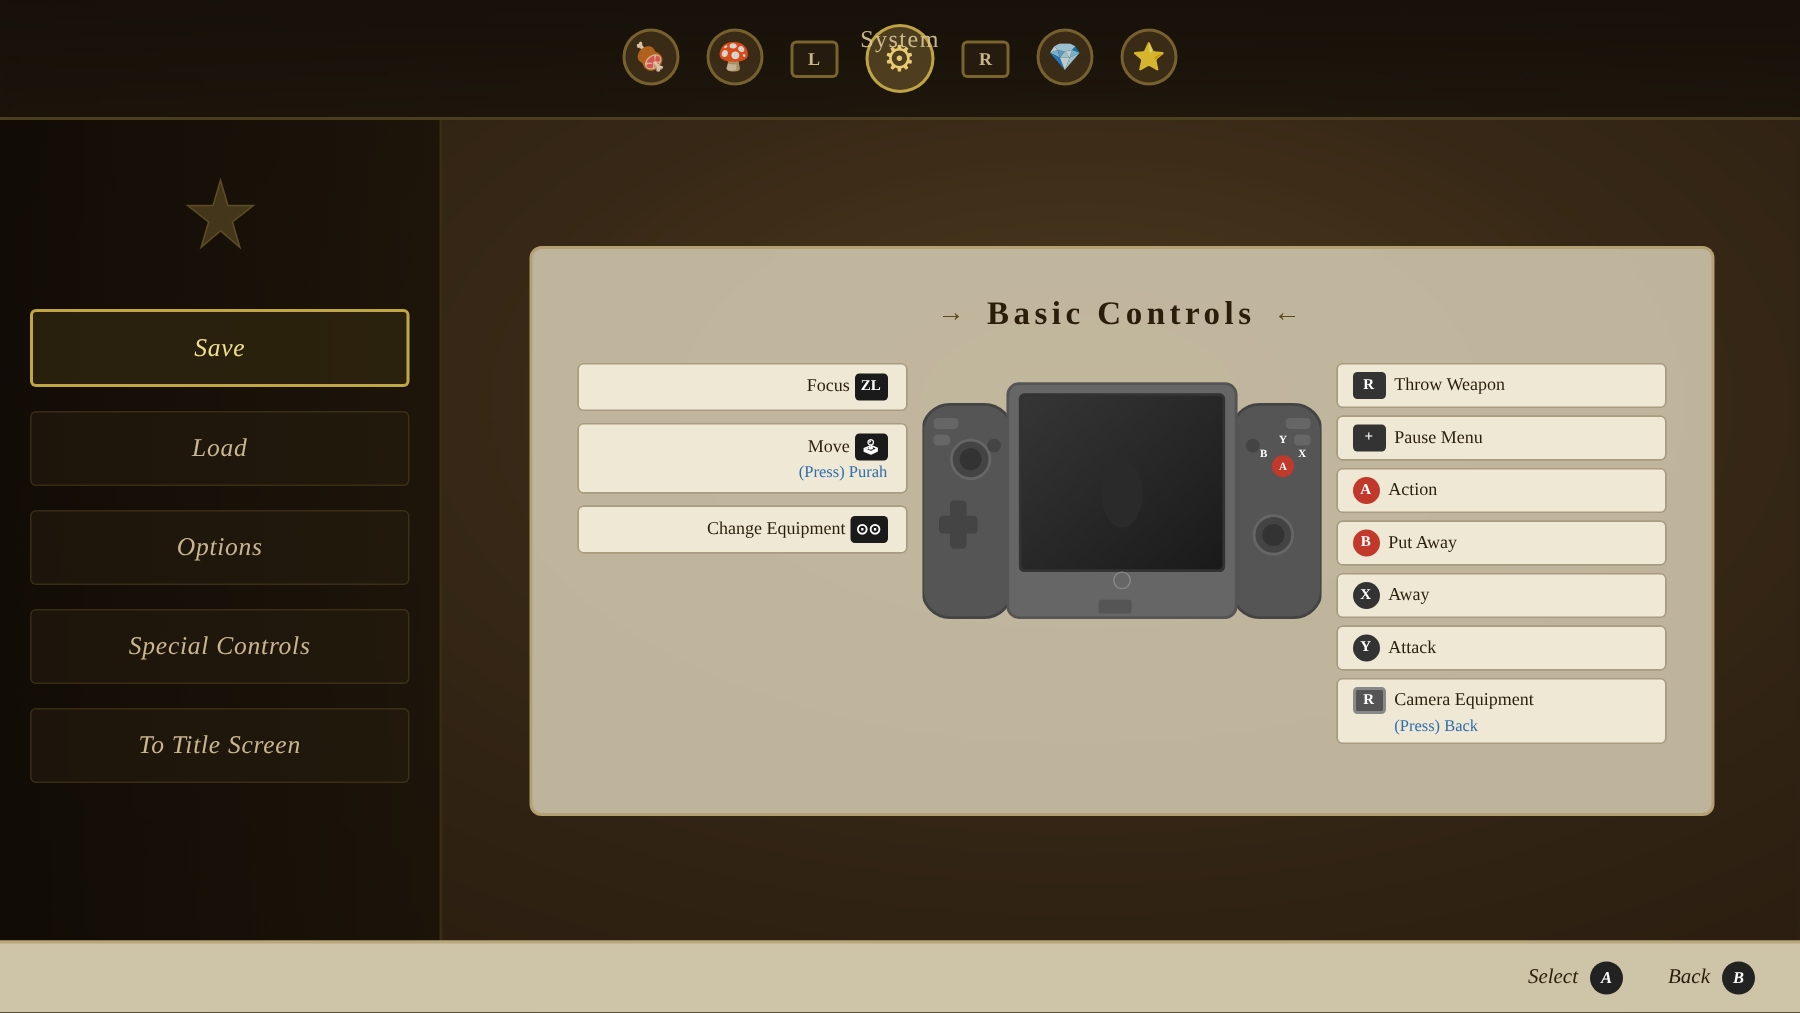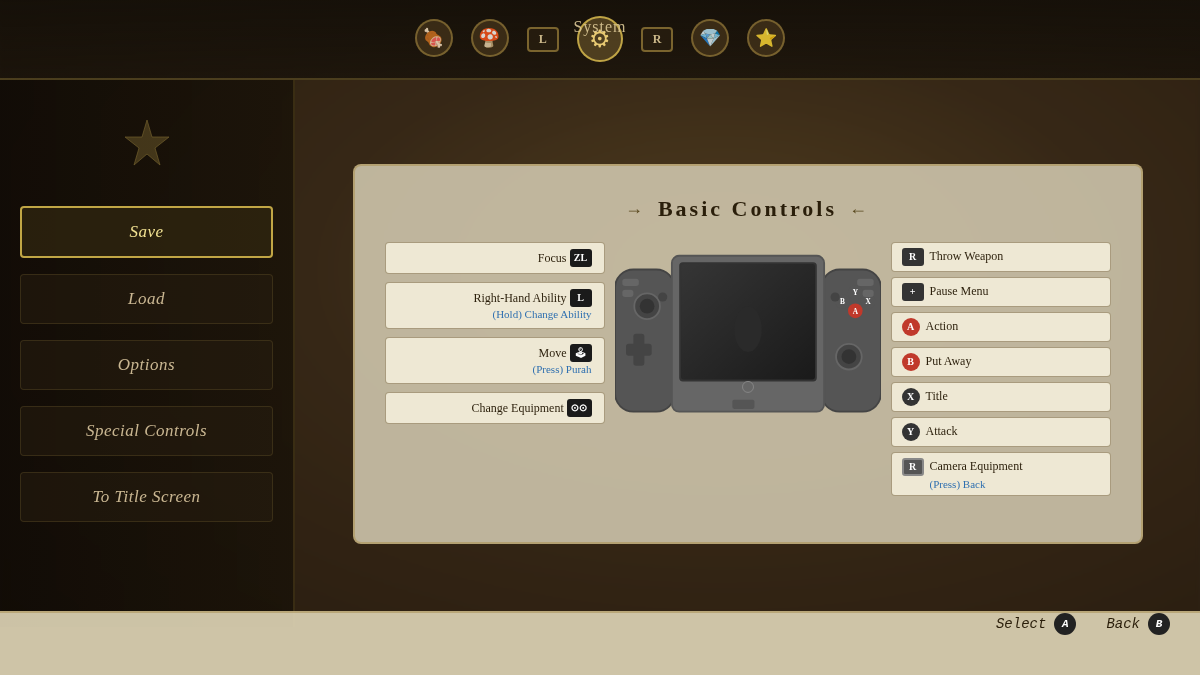--- a/index.html
+++ b/index.html
@@ -261,30 +261,29 @@
     .btn-badge.a { background: #c0392b; }
     .btn-badge.b { background: #c0392b; }
     .btn-badge.x { background: #333; }
     .btn-badge.y { background: #333; }
     .btn-badge.rs { background: #555; border: 2px solid #888; }
 
     
     .bottom-bar {
       position: absolute;
       bottom: 0; left: 0; right: 0;
-      height: 64px;
+      height: 48px;
       background: rgba(220,210,180,0.92);
       border-top: 2px solid rgba(180,160,110,0.8);
       display: flex;
-      align-items: flex-start;
+      align-items: center;
       justify-content: flex-end;
       padding: 0 30px;
       gap: 30px;
       z-index: 10;
-      font-family: Liberation Mono, monospace;
     }
     .bottom-action {
       display: flex;
       align-items: center;
       gap: 8px;
       font-size: 14px;
       color: #2a1e0a;
       font-style: italic;
     }
     .bottom-btn {
@@ -363,24 +362,20 @@
       <span class="title-arrow">→</span>
       <span>Basic Controls</span>
       <span class="title-arrow">←</span>
     </div>
 
     <div class="controls-layout">
 
       <div class="left-controls">
         <div class="ctrl-label">
           Focus <span class="btn-badge">ZL</span>
-        </div>
-        <div class="ctrl-label">
-          Right-Hand Ability <span class="btn-badge">L</span><br>
-          <span class="blue-text">(Hold) Change Ability</span>
         </div>
         <div class="ctrl-label">
           Move <span class="btn-badge">🕹</span><br>
           <span class="blue-text">(Press) Purah</span>
         </div>
         <div class="ctrl-label">
           Change Equipment <span class="btn-badge">⊙⊙</span>
         </div>
       </div>
 
@@ -453,21 +448,21 @@
         <div class="right-ctrl-item">
           <span class="btn-badge a circle">A</span>
           <span>Action</span>
         </div>
         <div class="right-ctrl-item">
           <span class="btn-badge b circle">B</span>
           <span>Put Away</span>
         </div>
         <div class="right-ctrl-item">
           <span class="btn-badge x circle">X</span>
-          <span>Title</span>
+          <span>Away</span>
         </div>
         <div class="right-ctrl-item">
           <span class="btn-badge y circle">Y</span>
           <span>Attack</span>
         </div>
         <div class="right-ctrl-item" style="flex-direction:column; align-items:flex-start; gap:2px;">
           <div style="display:flex; align-items:center; gap:6px;">
             <span class="btn-badge rs">R</span>
             <span>Camera Equipment</span>
           </div>

